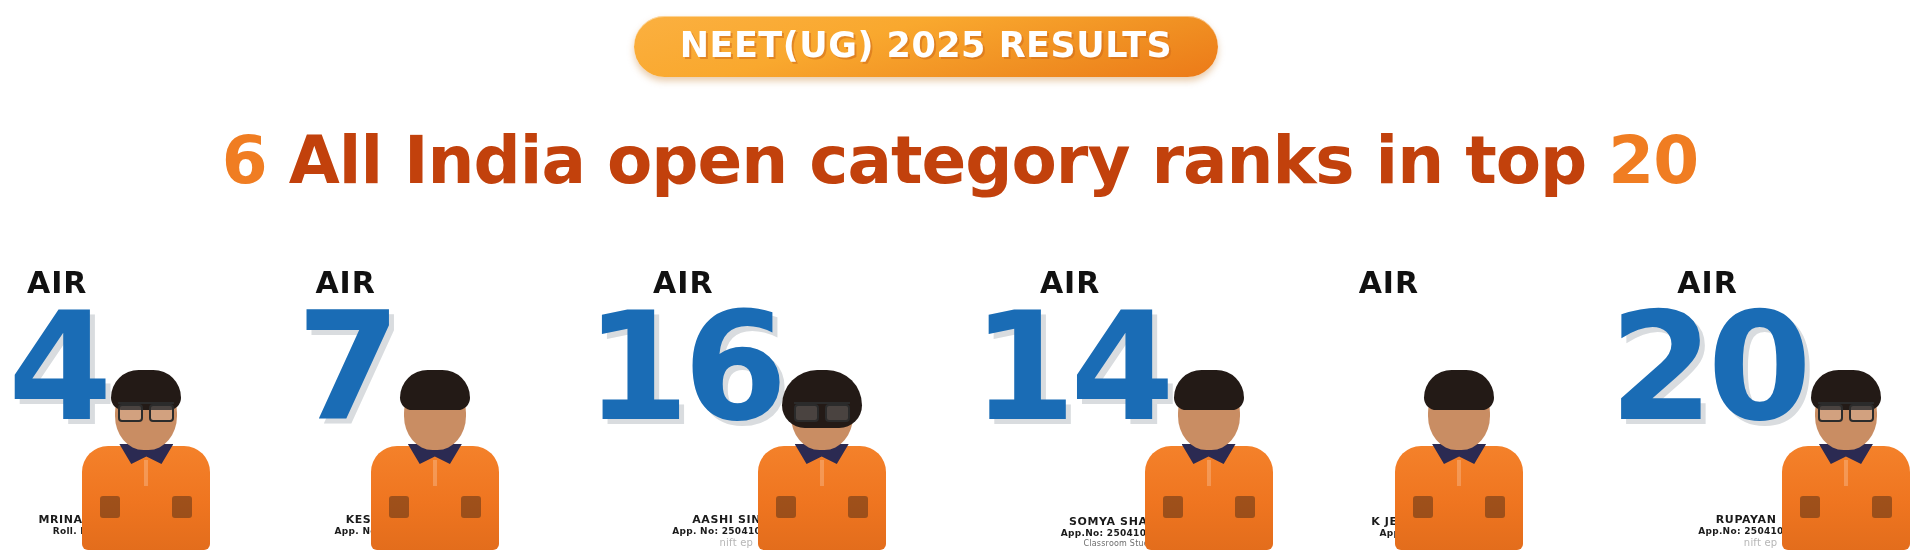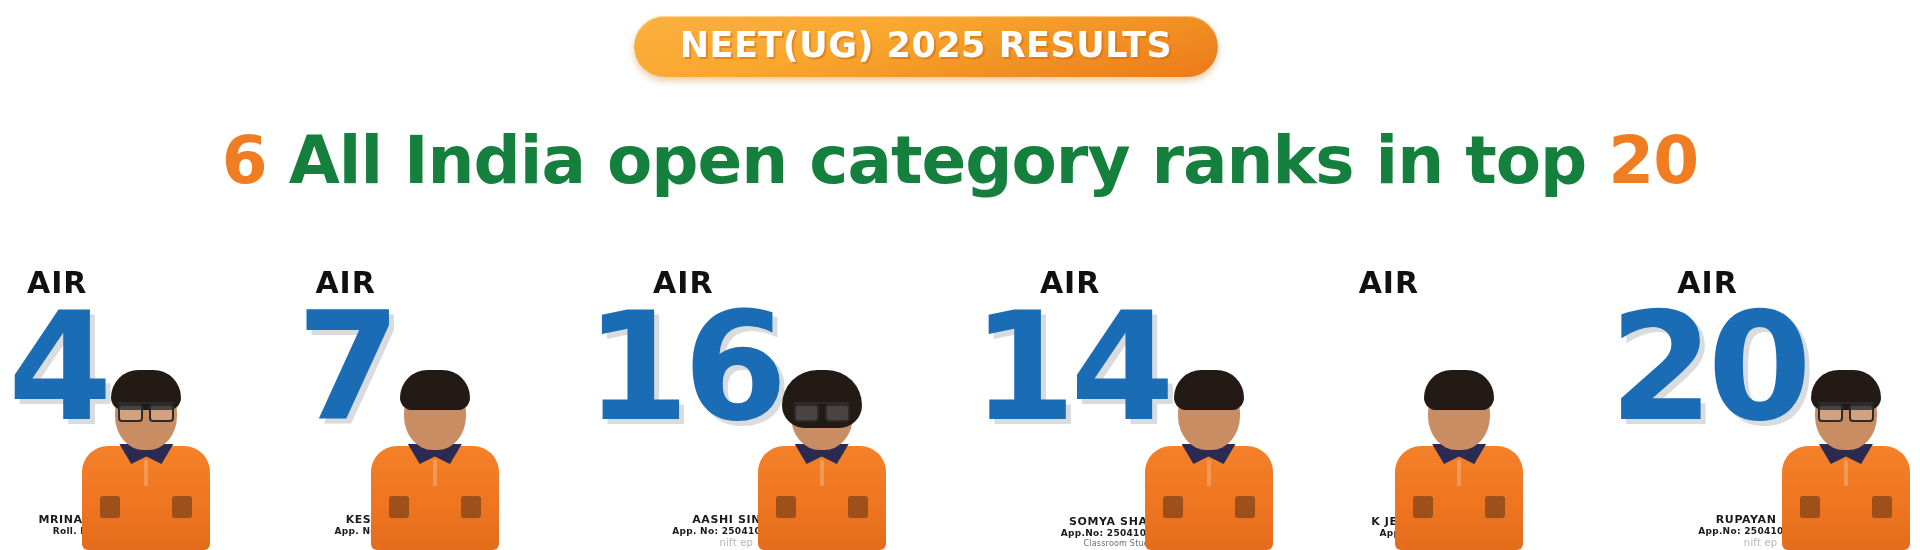--- a/index.html
+++ b/index.html
@@ -41,21 +41,21 @@
     text-align:center;
     font-family:"DejaVu Sans", sans-serif;
     font-weight:bold;
     font-size:66px;
     letter-spacing:-1px;
     line-height:1;
     color:#1a6cb5;
     white-space:nowrap;
   }
   .headline .accent{color:#f07d22;}
-  .headline .mid{color:#15803d;text-align:center;}
+  .headline .mid{color:#c2410c;text-align:center;}
 
   
   .strip{
     position:absolute;
     top:262px; left:0; width:1920px; height:288px;
     display:flex;
     align-items:flex-start;
     justify-content:space-between;
     padding:0 8px;
     box-sizing:border-box;

